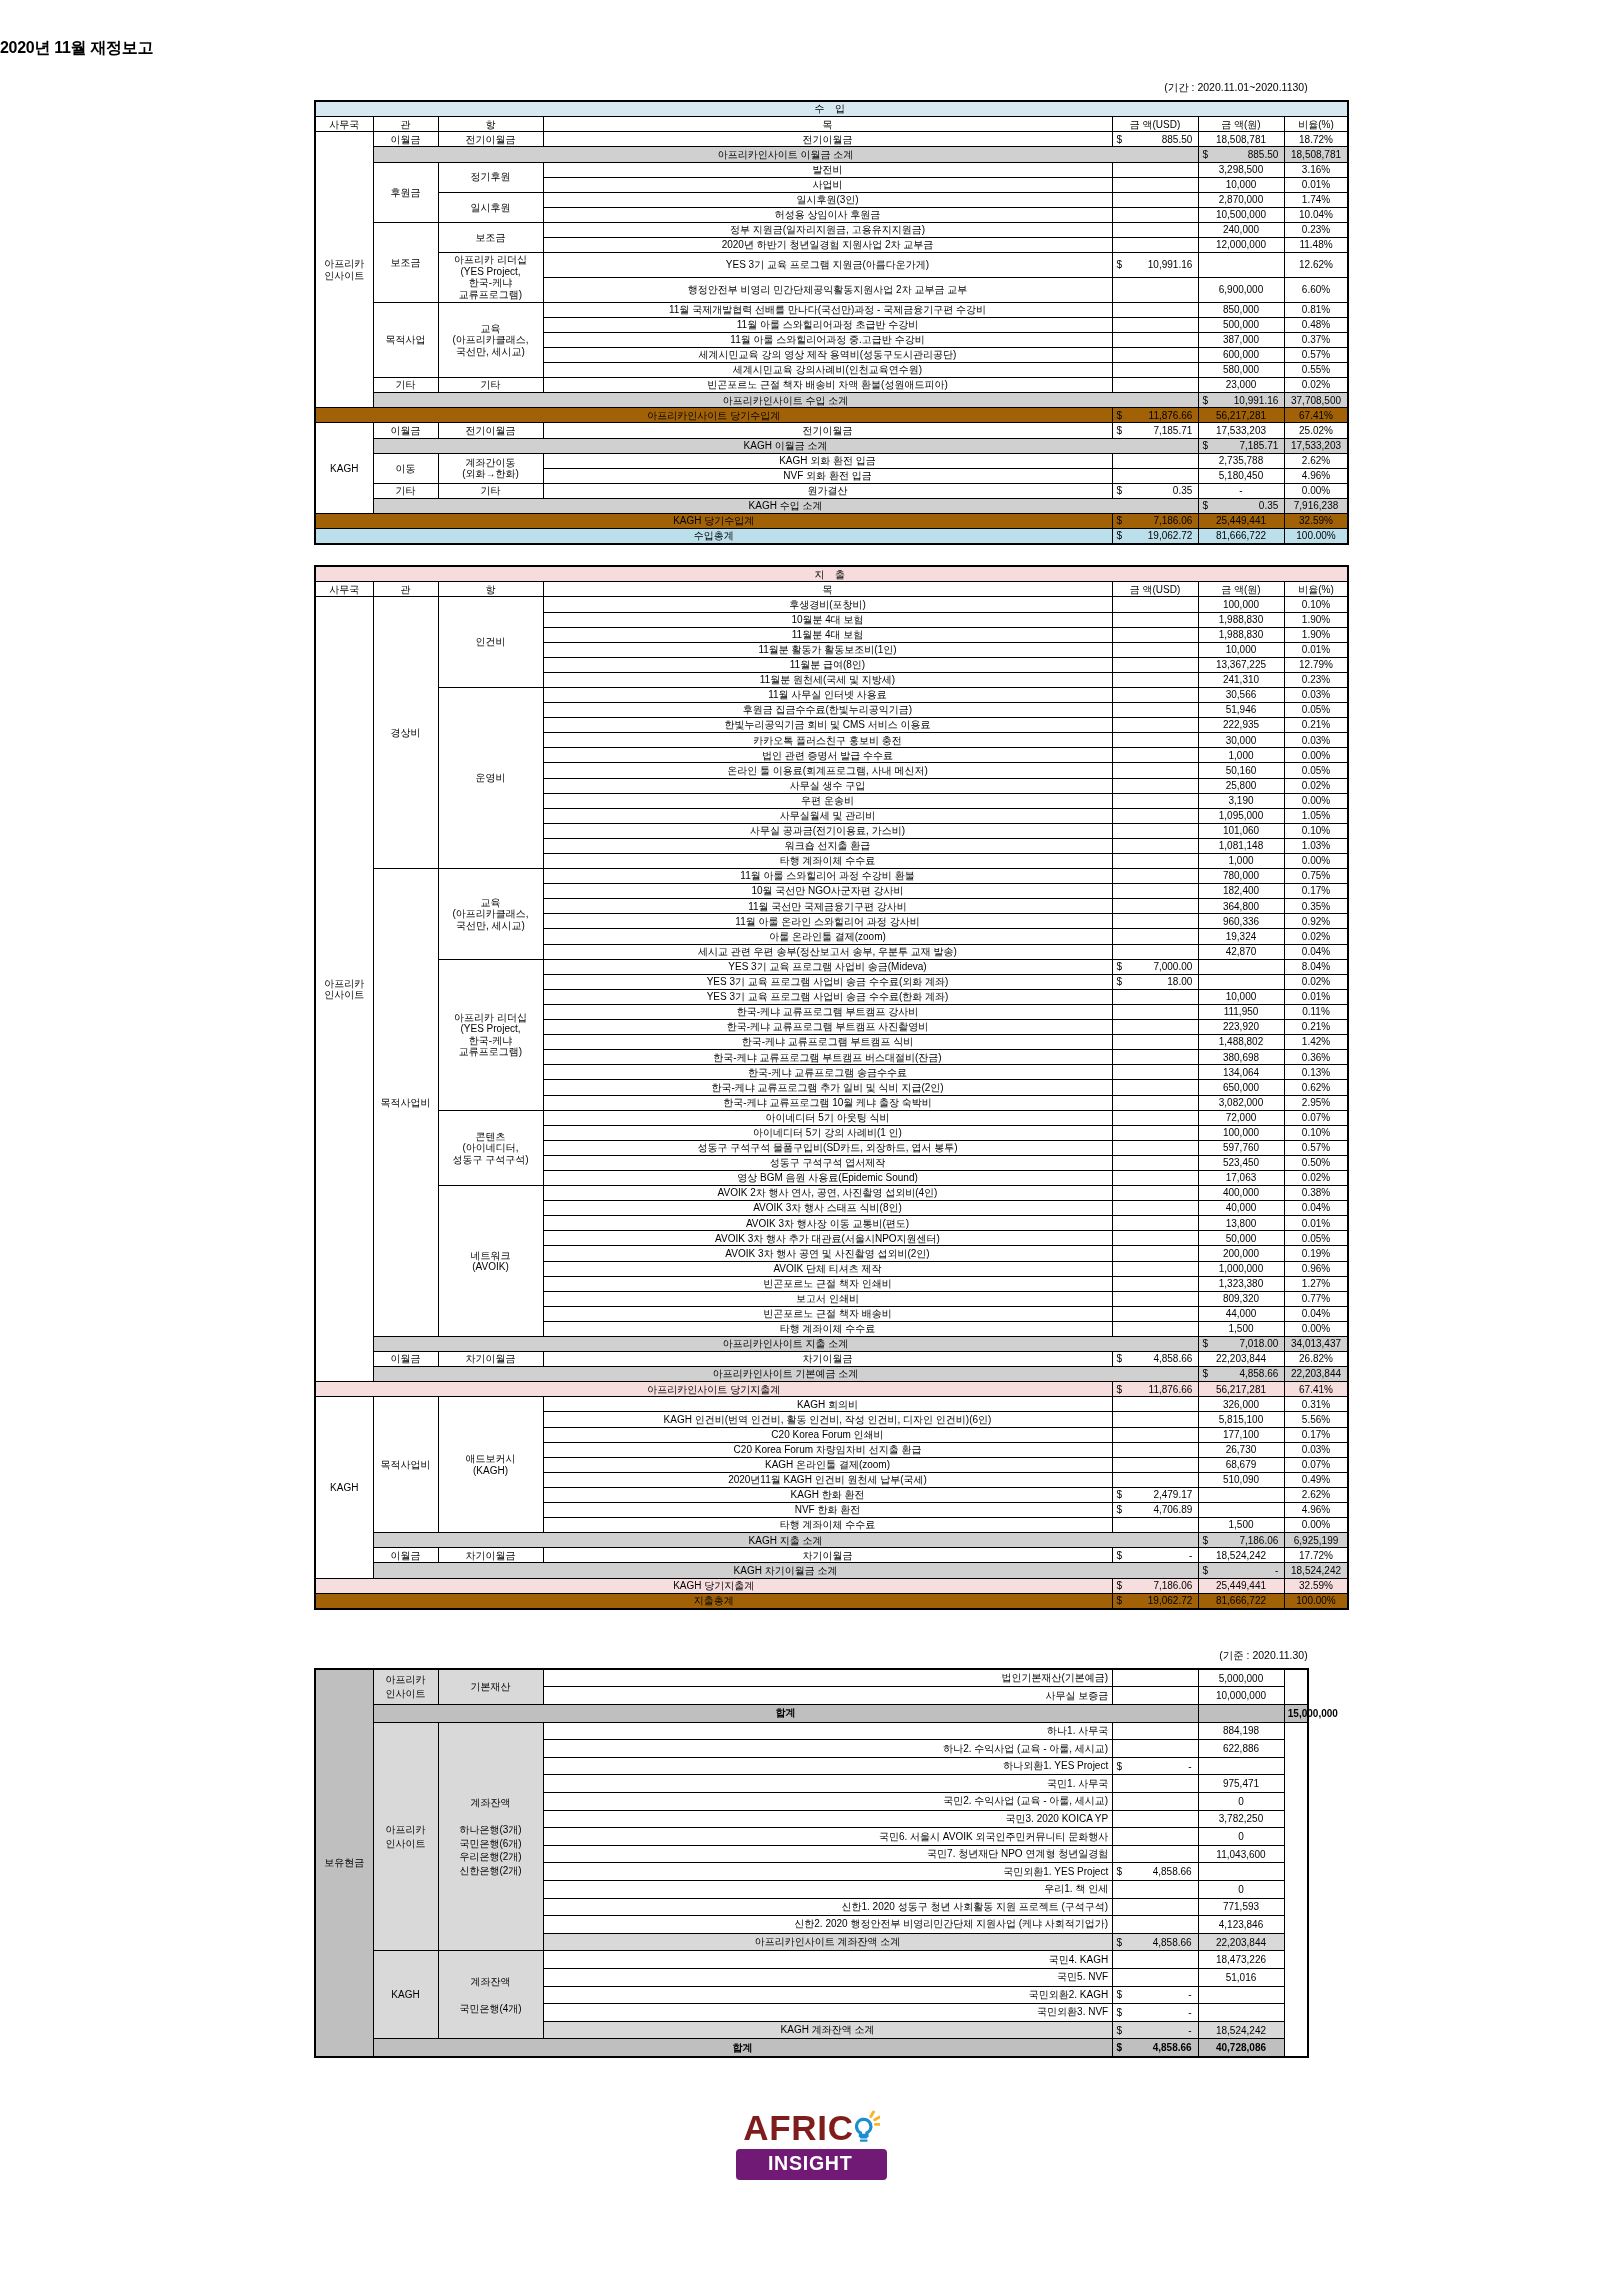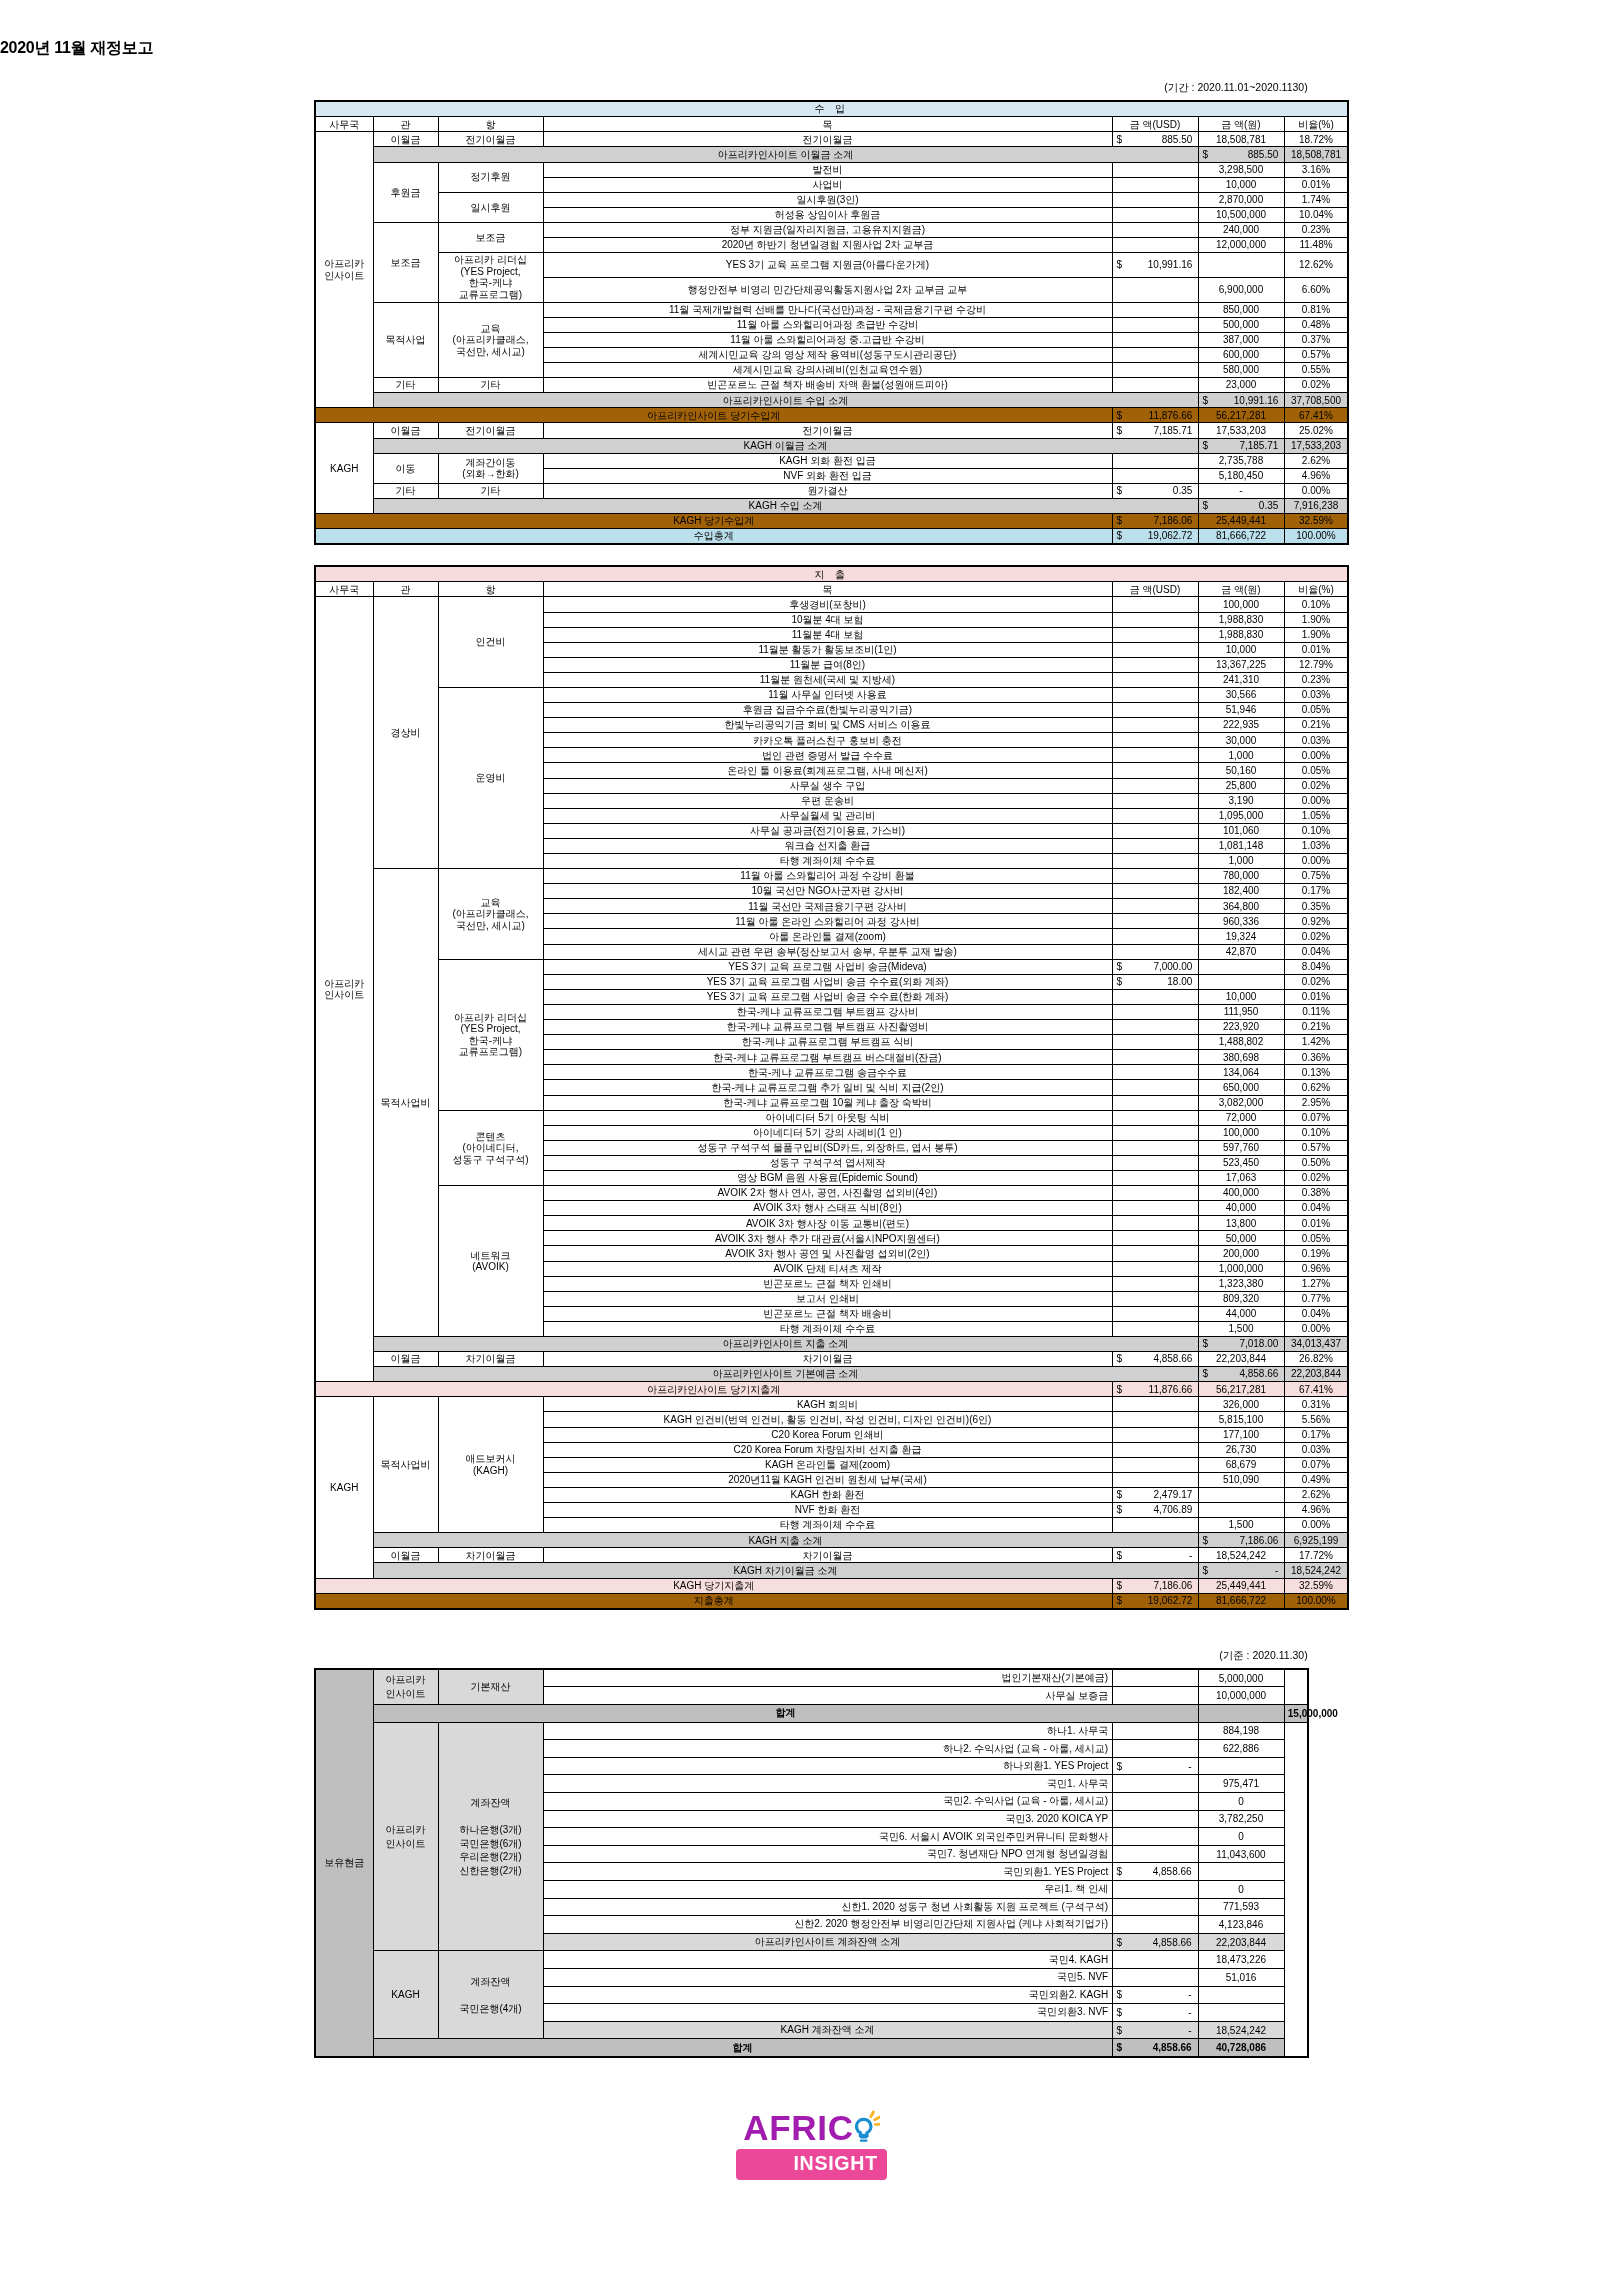--- a/index.html
+++ b/index.html
@@ -95,27 +95,27 @@
   col.a-usd  { width:86px; }
   col.a-krw  { width:86px; }
   .assets .lbl { text-align:right; padding-left:6.5px; }
   .assets .gray { background:#d9d9d9; }
   .assets .gray-dark { background:#bfbfbf; }
 
   .logo-wrap { width:100%; display:flex; justify-content:center; margin-top:52px; }
   .logo { width:151px; }
   .logo .word { display:flex; align-items:center; justify-content:center; }
   .logo .africa {
-    font-size:35px; font-weight:bold; color:#a21caf; letter-spacing:0.7px;
+    font-size:35px; font-weight:bold; color:#7f1d1d; letter-spacing:0.7px;
     font-family:"Liberation Sans", sans-serif; line-height:1;
   }
   .logo .bulb { position:relative; width:30px; height:34px; margin-left:-3.9px; }
   .logo .insight-bar {
-    background:#ec4899; color:#fff; font-weight:bold; font-size:19.6px;
-    text-align:right; padding:3.3px 9.2px 4.6px 6.5px; border-radius:3.9px; margin-top:3.9px;
+    background:#701a75; color:#fff; font-weight:bold; font-size:19.6px;
+    text-align:center; padding:3.3px 9.2px 4.6px 6.5px; border-radius:3.9px; margin-top:3.9px;
     letter-spacing:0.7px;
   }
 </style>
 </head>
 <body>
 
 <div class="page">
 
   <h1 class="doc-title">2020년 11월 재정보고</h1>
 

